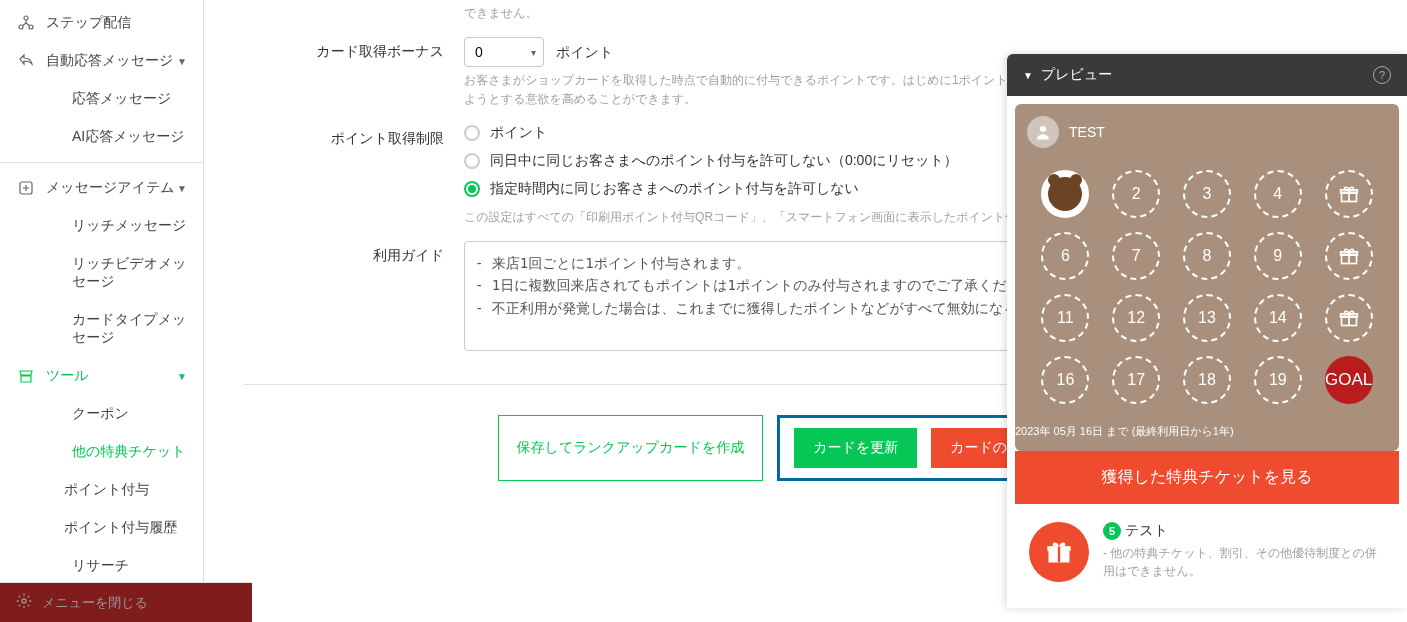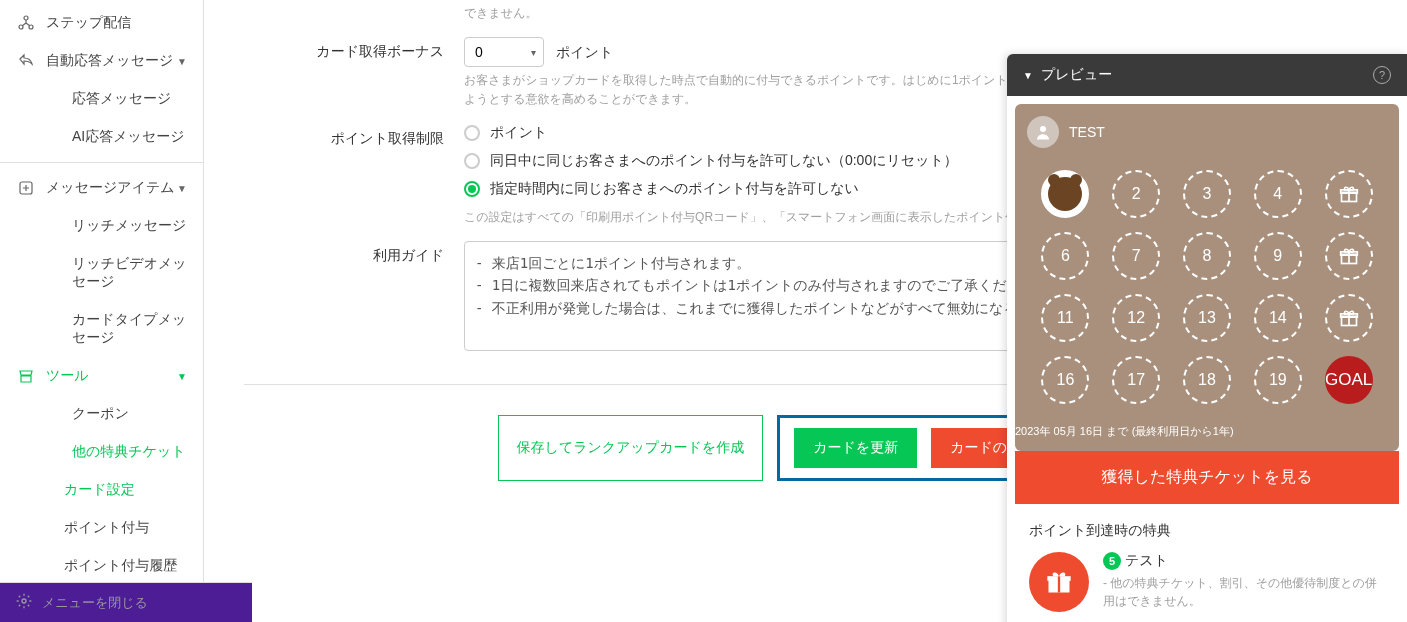--- a/index.html
+++ b/index.html
@@ -56,21 +56,21 @@
     .reward-section { padding: 18px 14px; }
     .reward-section h4 { font-size: 14px; font-weight: 500; margin-bottom: 12px; }
     .reward-item { display: flex; gap: 14px; }
     .reward-icon { width: 60px; height: 60px; background: #ef4b2f; border-radius: 50%; display: flex; align-items: center; justify-content: center; flex-shrink: 0; }
     .reward-icon svg { width: 28px; height: 28px; fill: #fff; }
     .reward-body { flex: 1; }
     .reward-badge { display: inline-flex; align-items: center; gap: 4px; }
     .reward-badge .num { background: #06c755; color: #fff; width: 18px; height: 18px; border-radius: 50%; display: inline-flex; align-items: center; justify-content: center; font-size: 11px; font-weight: bold; }
     .reward-desc { color: #a0a0a0; font-size: 12px; margin-top: 4px; line-height: 1.5; }
     .unit { margin-left: 8px; margin-top: 31px; }
-    .bottom-menu { position: absolute; bottom: 0; left: 0; width: 252px; border-top: 1px solid #e0e0e0; padding: 10px 16px; display: flex; align-items: flex-end; color: #999; background: #4c1d95; font-size: 13px; }
+    .bottom-menu { position: absolute; bottom: 0; left: 0; width: 252px; border-top: 1px solid #e0e0e0; padding: 10px 16px; display: flex; align-items: flex-end; color: #999; background: #7f1d1d; font-size: 13px; }
     .bottom-menu .gear { margin-right: 10px; }
   </style>
 </head>
 <body>
 
 <div class="layout">
   <div class="sidebar">
     <div class="side-item">
       <span class="icon">
         <svg width="16" height="16" viewBox="0 0 16 16">
@@ -125,23 +125,20 @@
       </span>
       <span>ツール</span>
       <span class="arrow" style="color:#06c755">▼</span>
     </div>
     <div class="side-item sub">
         <span>クーポン</span>
       </div>
     <div class="side-item sub active">
         <span>他の特典チケット</span>
       </div>
-    <div class="side-item sub2 active">
-        <span>カード設定</span>
-      </div>
     <div class="side-item sub2">
         <span>ポイント付与</span>
       </div>
     <div class="side-item sub2">
         <span>ポイント付与履歴</span>
       </div>
     <div class="side-item sub">
         <span>リサーチ</span>
       </div>
   </div>
@@ -265,21 +262,20 @@
             <div class="stamp">16</div>
             <div class="stamp">17</div>
             <div class="stamp">18</div>
             <div class="stamp">19</div>
             <div class="stamp goal">GOAL</div>
           </div>
         <div class="card-date">2023年 05月 16日 まで (最終利用日から1年)</div>
       </div>
       <div class="card-cta">獲得した特典チケットを見る</div>
       <div class="reward-section">
-        <h4>ポイント到達時の特典</h4>
         <div class="reward-item">
           <div class="reward-icon">
             <svg viewBox="0 0 24 24">
                 <rect x="3" y="10" width="18" height="11" fill="#fff"></rect>
                 <rect x="2" y="7" width="20" height="4" fill="#fff"></rect>
                 <rect x="11" y="7" width="2" height="14" fill="#ef4b2f"></rect>
                 <path d="M12 7c-2-5-7-3-5 0h5zm0 0c2-5 7-3 5 0h-5z" fill="#fff"></path>
               </svg>
           </div>
           <div class="reward-body">

